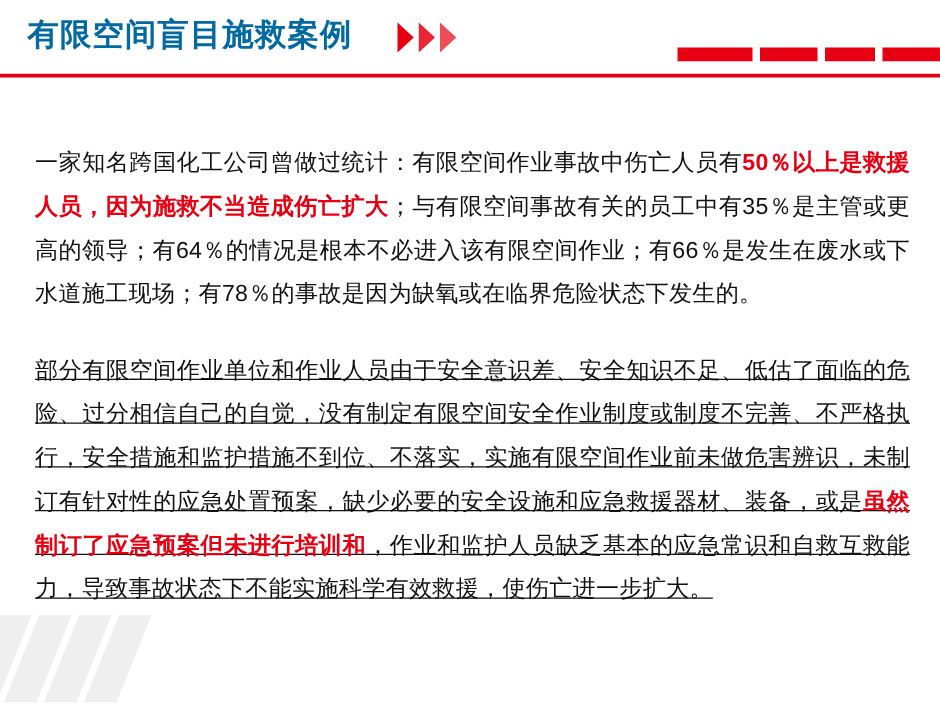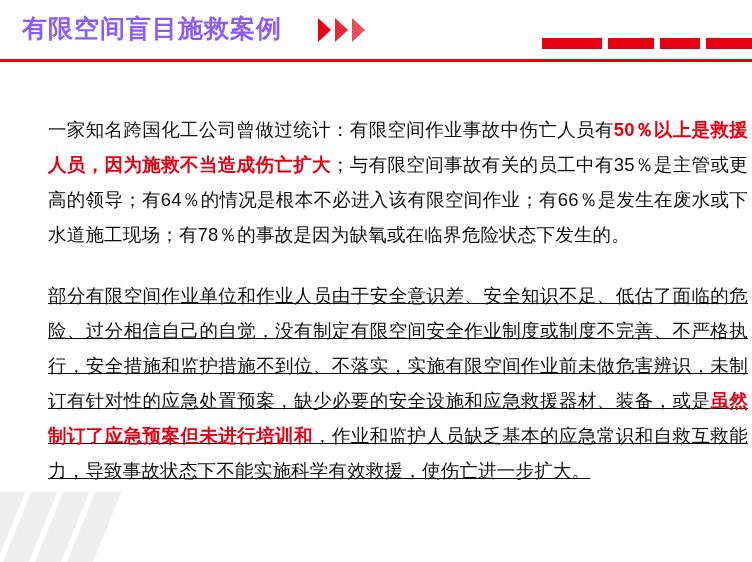--- a/index.html
+++ b/index.html
@@ -30,21 +30,21 @@
     width: 752px;
     height: 62px;
     background: #ffffff;
   }
   .header-title {
     position: absolute;
     left: 22px;
     top: 12px;
     font-size: 25px;
     font-weight: bold;
-    color: #8b5cf6;
+    color: #0369a1;
     letter-spacing: 1px;
     line-height: 32px;
     white-space: nowrap;
   }
   
   .chevrons {
     position: absolute;
     left: 318px;
     top: 18px;
     width: 56px;
@@ -91,21 +91,20 @@
     height: 3px;
     background: #e60012;
   }
 
   
   .content {
     position: absolute;
     left: 28px;
     top: 112px;
     width: 700px;
-    margin-left: 20px;
   }
   .para {
     font-size: 18.5px;
     line-height: 35px;
     color: #111111;
     text-align: justify;
     margin: 0 0 26px 0;
     letter-spacing: 0.2px;
   }
   .para:last-child { margin-bottom: 0; text-decoration: underline; }

